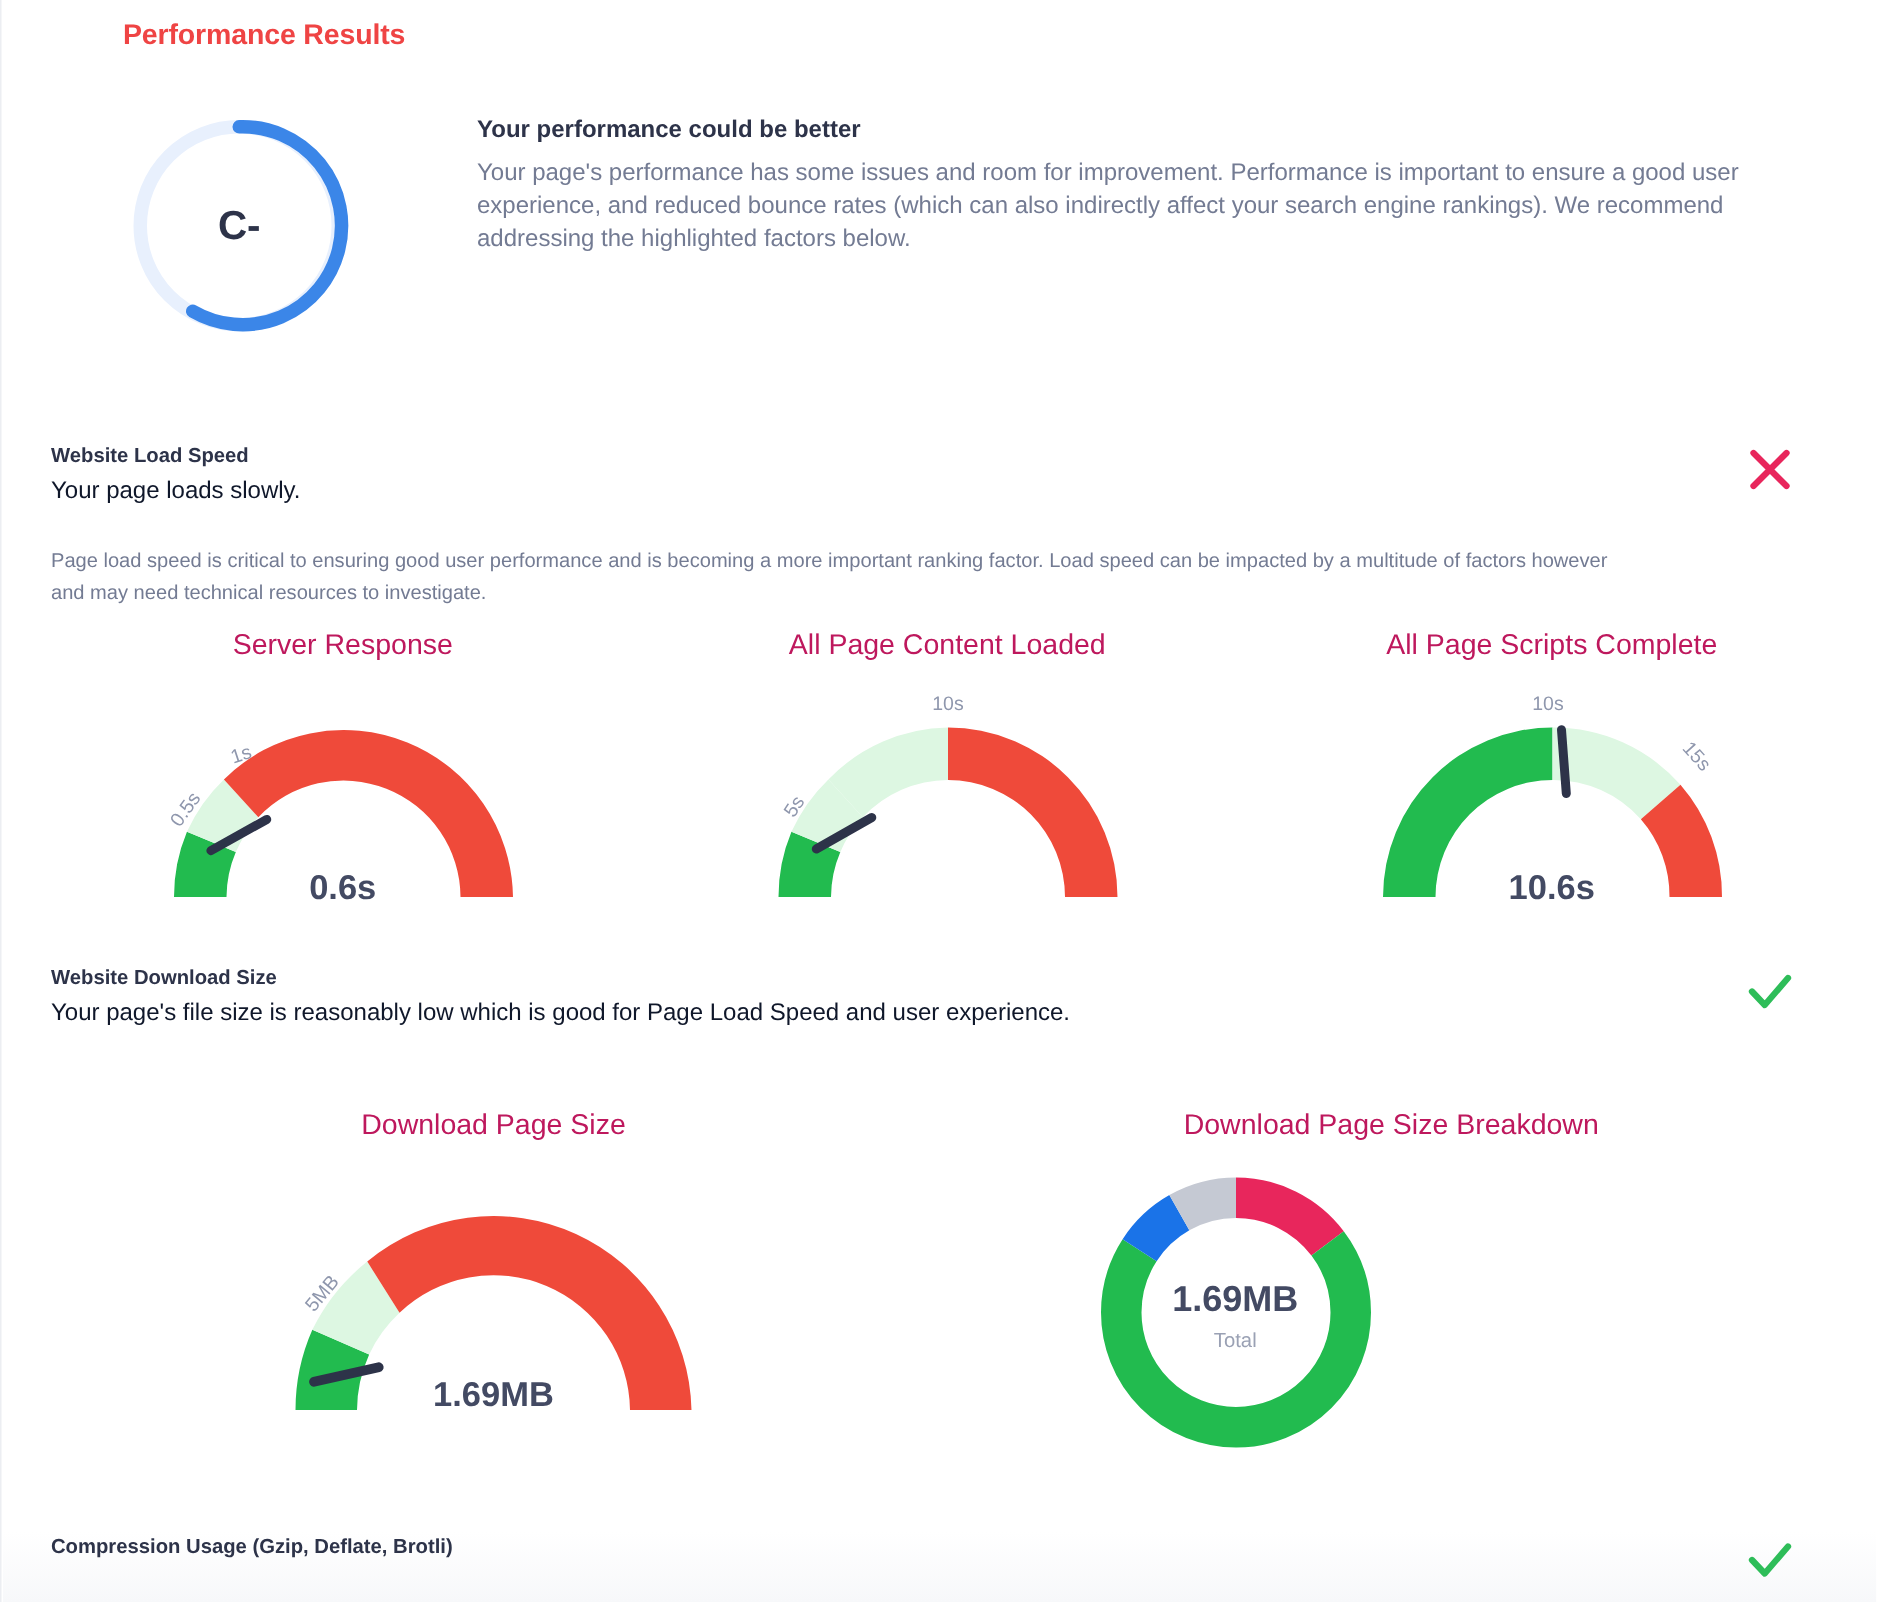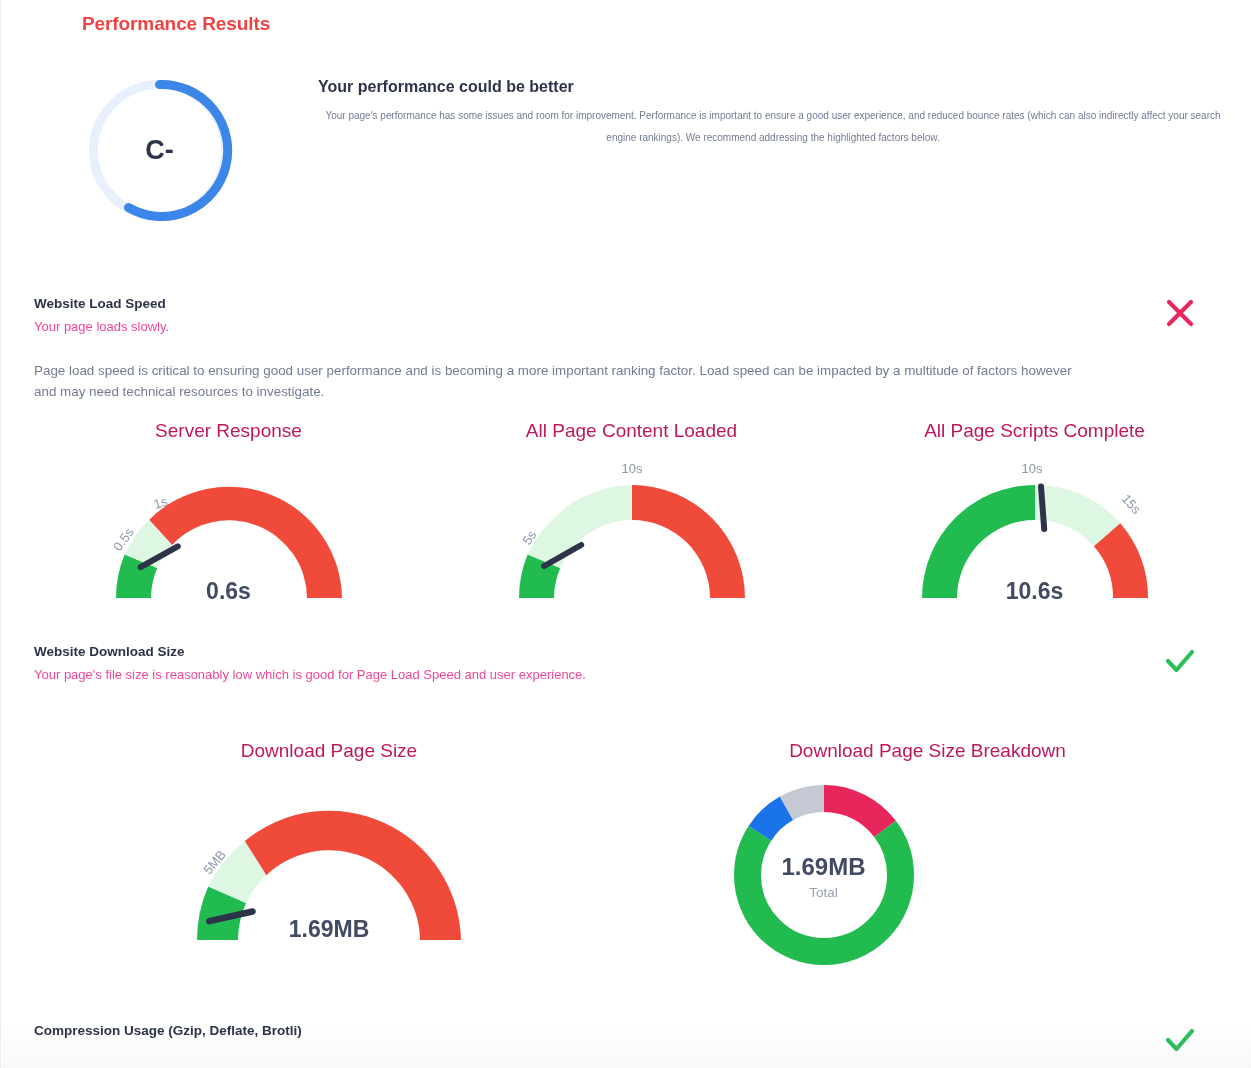--- a/index.html
+++ b/index.html
@@ -58,37 +58,36 @@
     color: #2d3349;
   }
   .summary-text { position: absolute; left: 284px; top: 16px; width: 910px; }
   .summary-heading {
     font-size: 16px;
     font-weight: bold;
     color: #2d3349;
     margin-bottom: 9px;
   }
   .summary-body {
-    font-size: 10px;
+    font-size: 16px;
     line-height: 22px;
     color: #737b93;
-    text-align: center;
   }
 
   
   .factor { position: absolute; left: 33px; width: 1195px; }
   .factor-title {
     font-size: 13.5px;
     font-weight: bold;
     color: #2d3349;
     margin-bottom: 8px;
   }
   .factor-sub {
-    font-size: 13px;
-    color: #ec4899;
+    font-size: 16px;
+    color: #0f172a;
   }
   .factor-desc {
     font-size: 13.4px;
     line-height: 21px;
     color: #737b93;
     margin-top: 26px;
     width: 1060px;
   }
   .status-icon {
     position: absolute;

